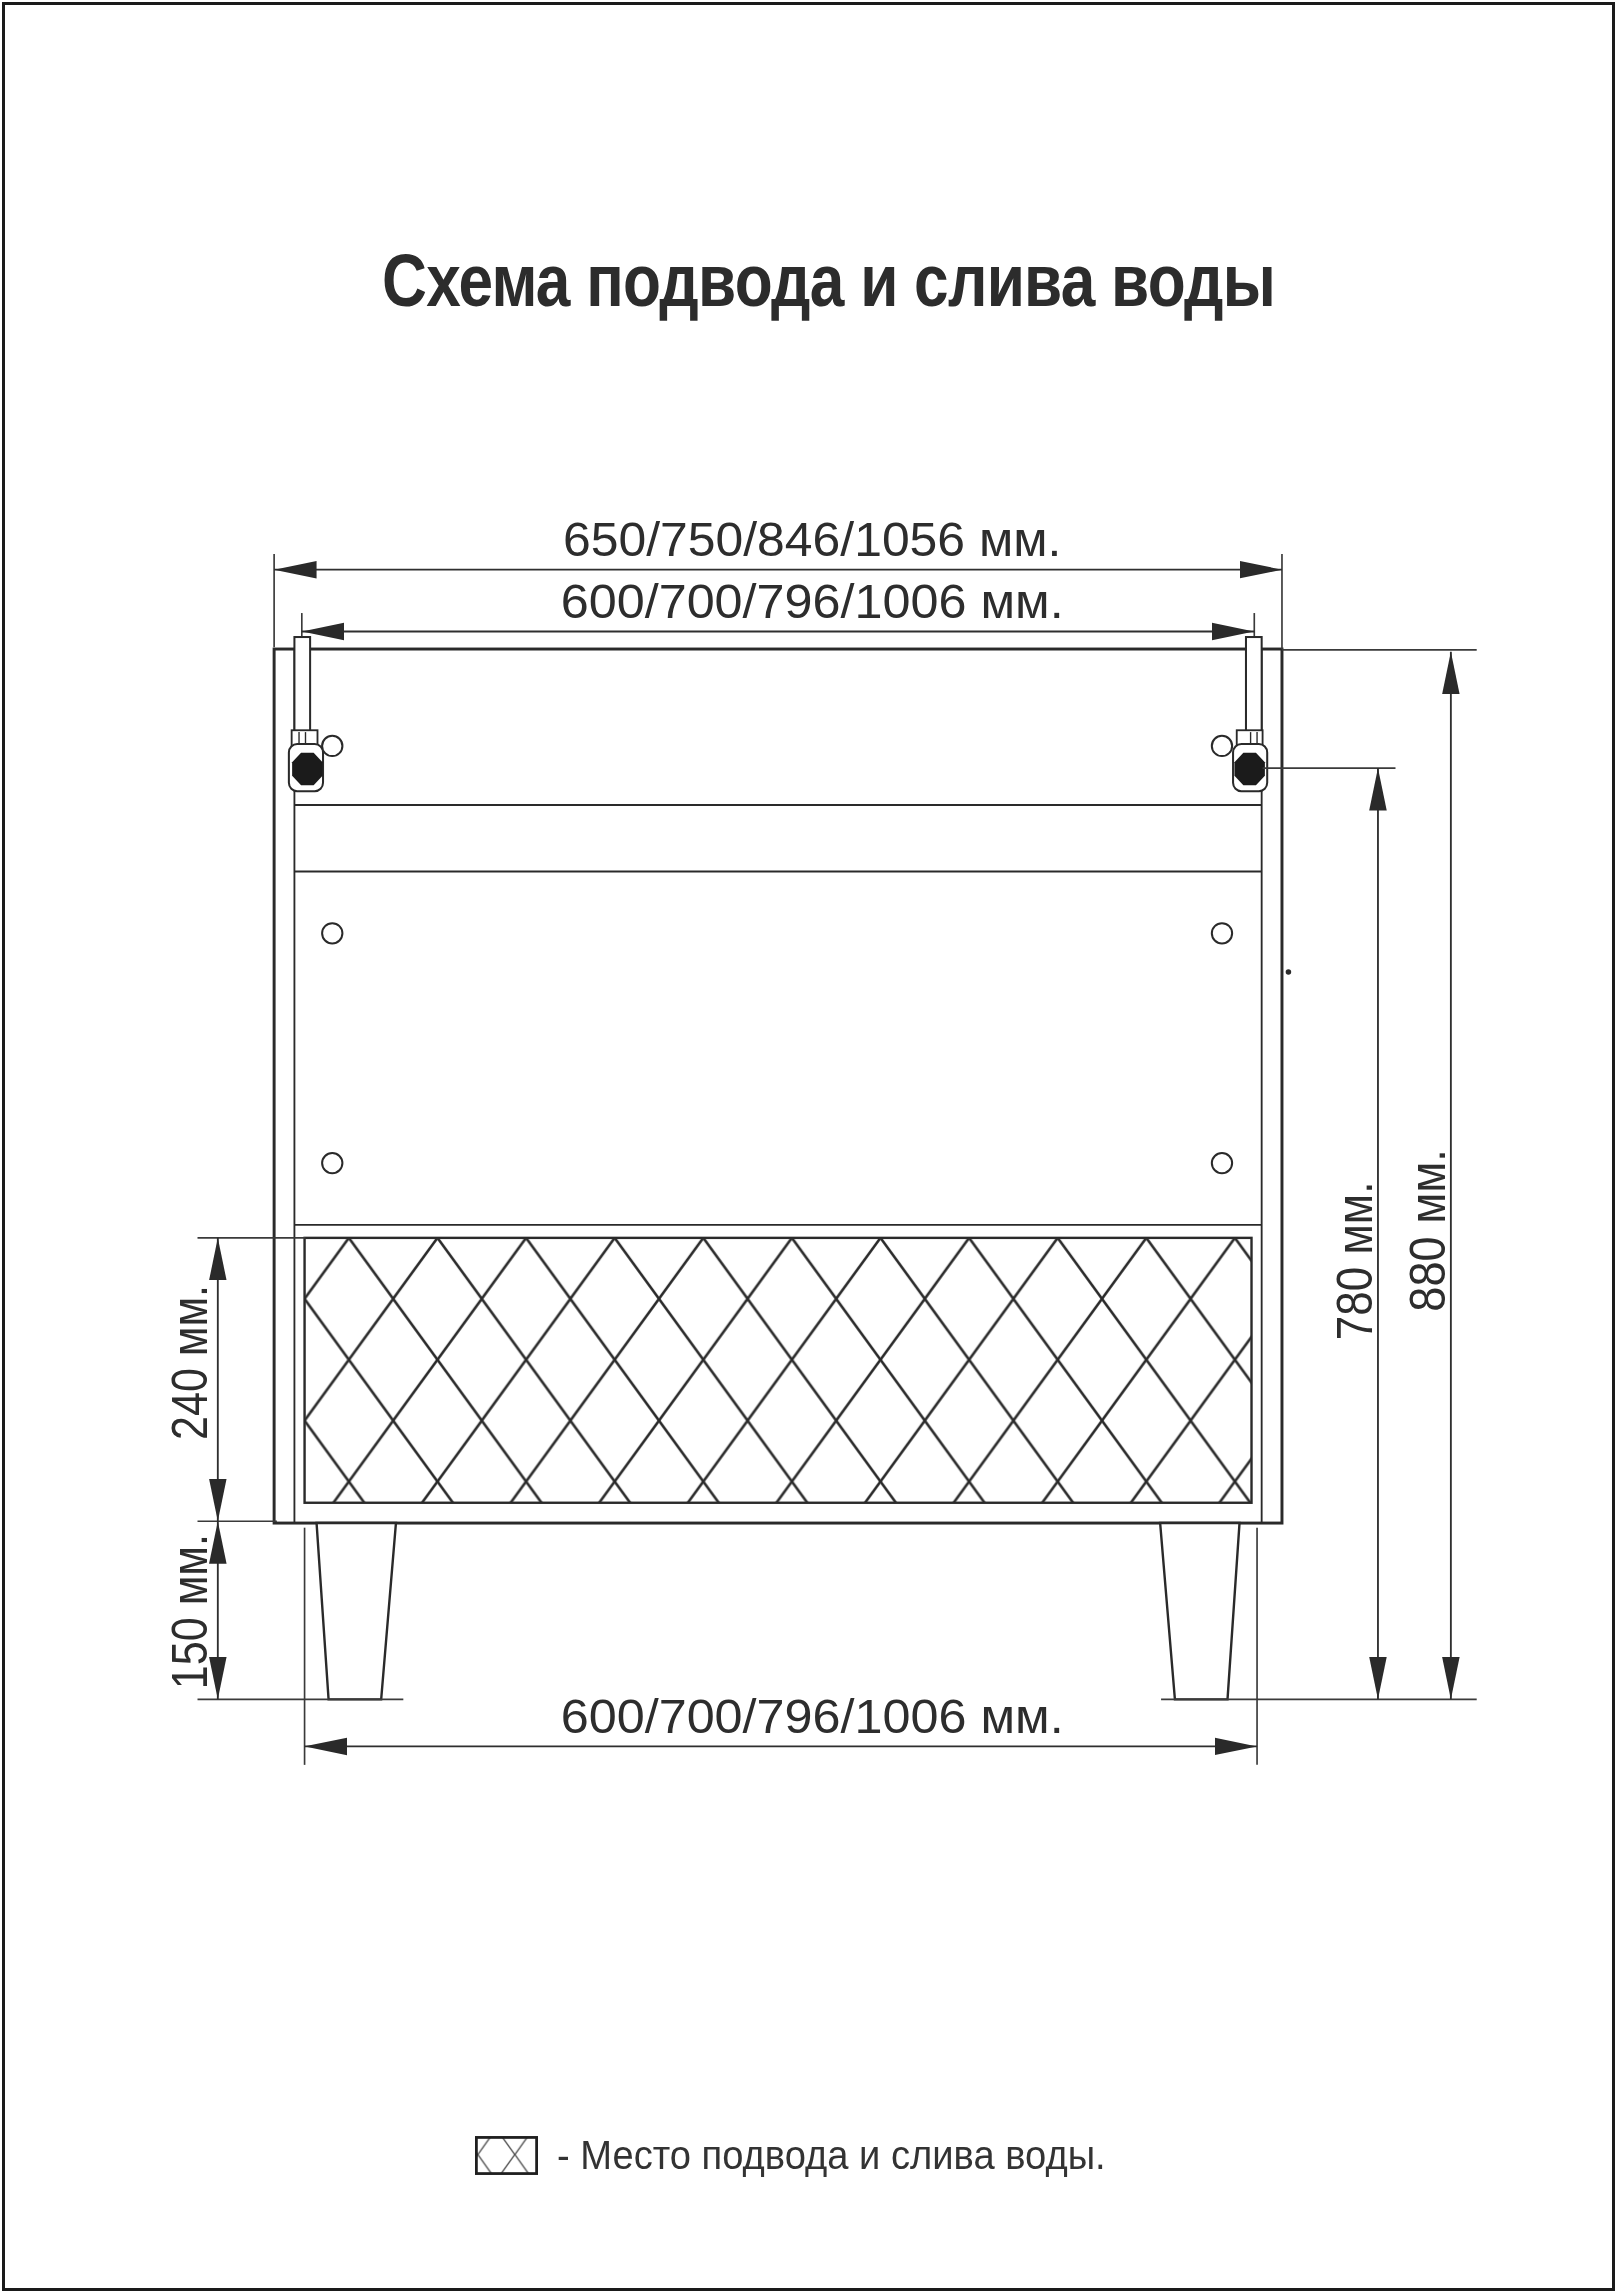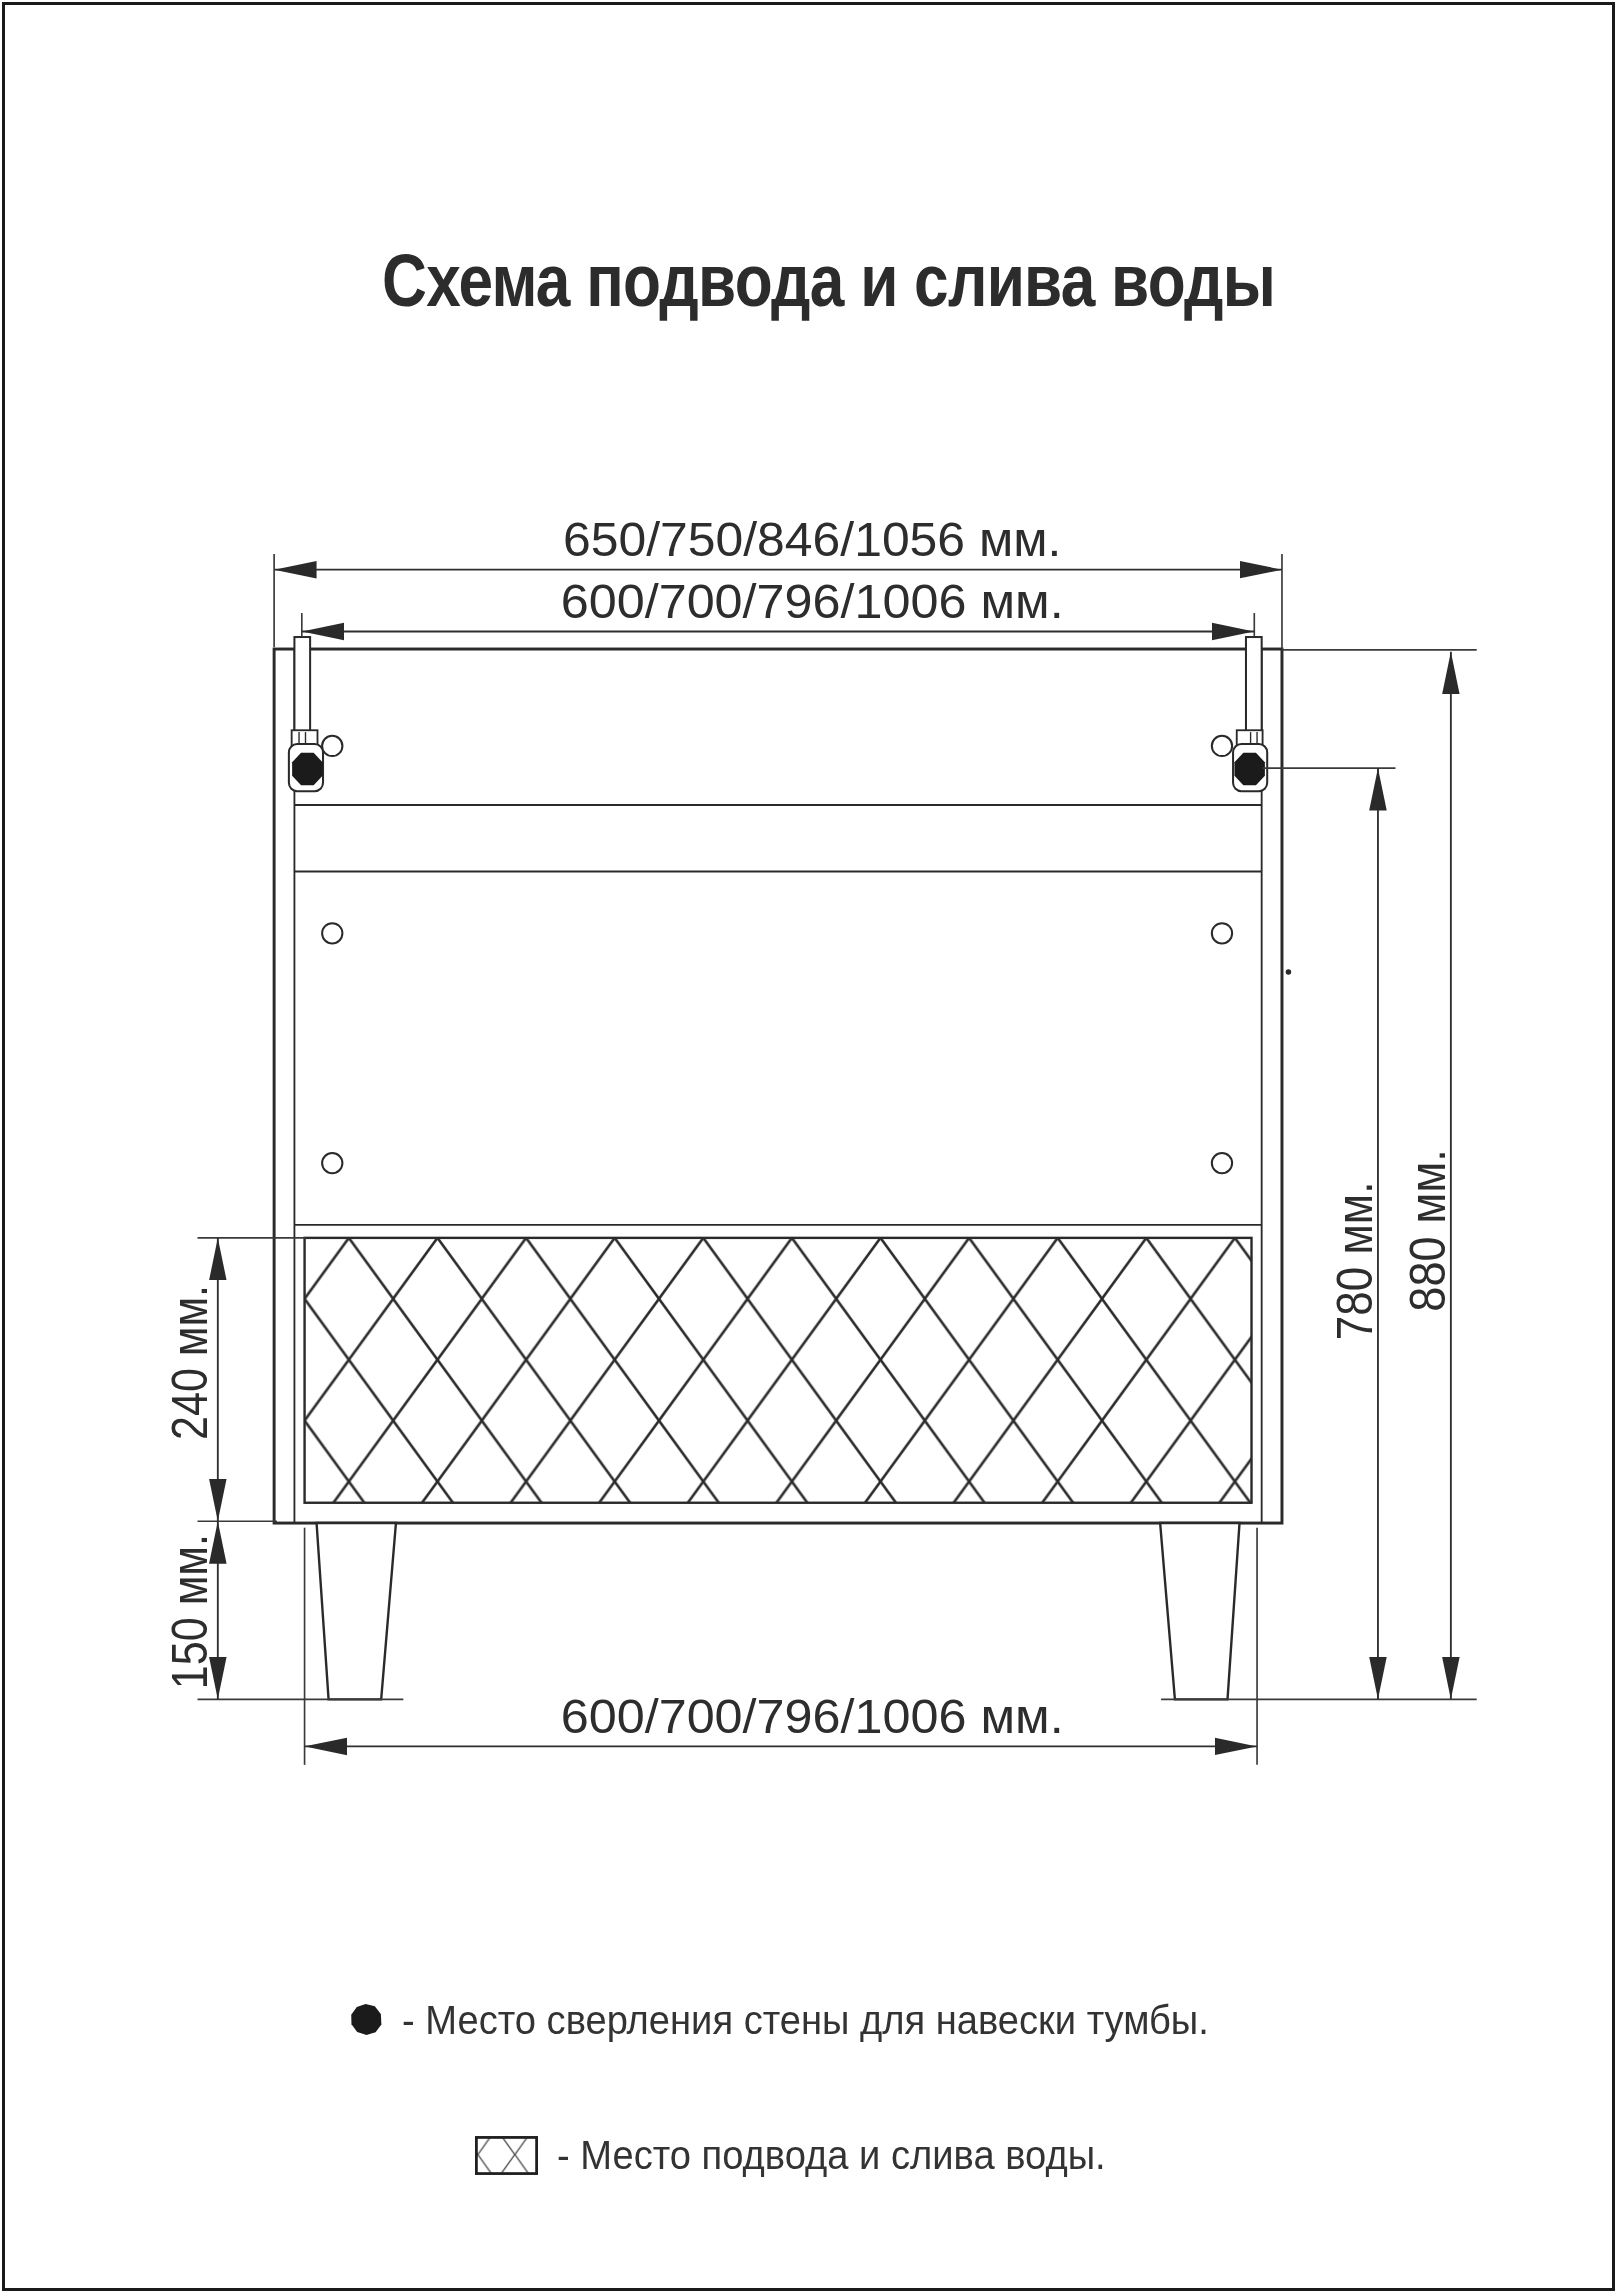--- a/index.html
+++ b/index.html
@@ -144,26 +144,20 @@
     <text class="dim-text-rot" transform="translate(1487,1366) rotate(-90)" text-anchor="middle" textLength="172" lengthAdjust="spacingAndGlyphs">780 мм.</text>
     <text class="dim-text-rot" transform="translate(1566,1333) rotate(-90)" text-anchor="middle" textLength="176" lengthAdjust="spacingAndGlyphs">880 мм.</text>
     <text class="dim-text-rot" transform="translate(224,1476) rotate(-90)" text-anchor="middle" textLength="168" lengthAdjust="spacingAndGlyphs">240 мм.</text>
     <text class="dim-text-rot" transform="translate(224,1746) rotate(-90)" text-anchor="middle" textLength="168" lengthAdjust="spacingAndGlyphs">150 мм.</text>
   </svg>
 
   <div class="title-wrap">
     <span class="title-text">Схема подвода и слива воды</span>
   </div>
 
-  <div class="legend-row row1">
-    <svg class="legend-icon" width="41" height="41" viewBox="0 0 44 44">
-      <polygon points="37.4,14.9 30.9,6.7 21,4.3 11.6,7.6 5.6,15.8 5.9,26 12,34.3 22,37.6 31.7,34.7 38,26.4" fill="#1b1b1b"></polygon>
-    </svg>
-    <span class="legend-label">- Место сверления стены для навески тумбы.</span>
-  </div>
 
   <div class="legend-row row2">
     <svg class="legend-icon" width="63" height="39" viewBox="0 0 68 42">
       <defs>
         <pattern id="hatchSm" patternUnits="userSpaceOnUse" width="40" height="56" patternTransform="translate(3,-8)">
           <path d="M0,28 L20,0 M20,0 L40,28 M0,28 L20,56 M20,56 L40,28" stroke="#4a4a4a" stroke-width="1.4" fill="none"></path>
         </pattern>
       </defs>
       <rect x="1.5" y="1.5" width="65" height="39" fill="url(#hatchSm)" stroke="#1f1f1f" stroke-width="3"></rect>
     </svg>

